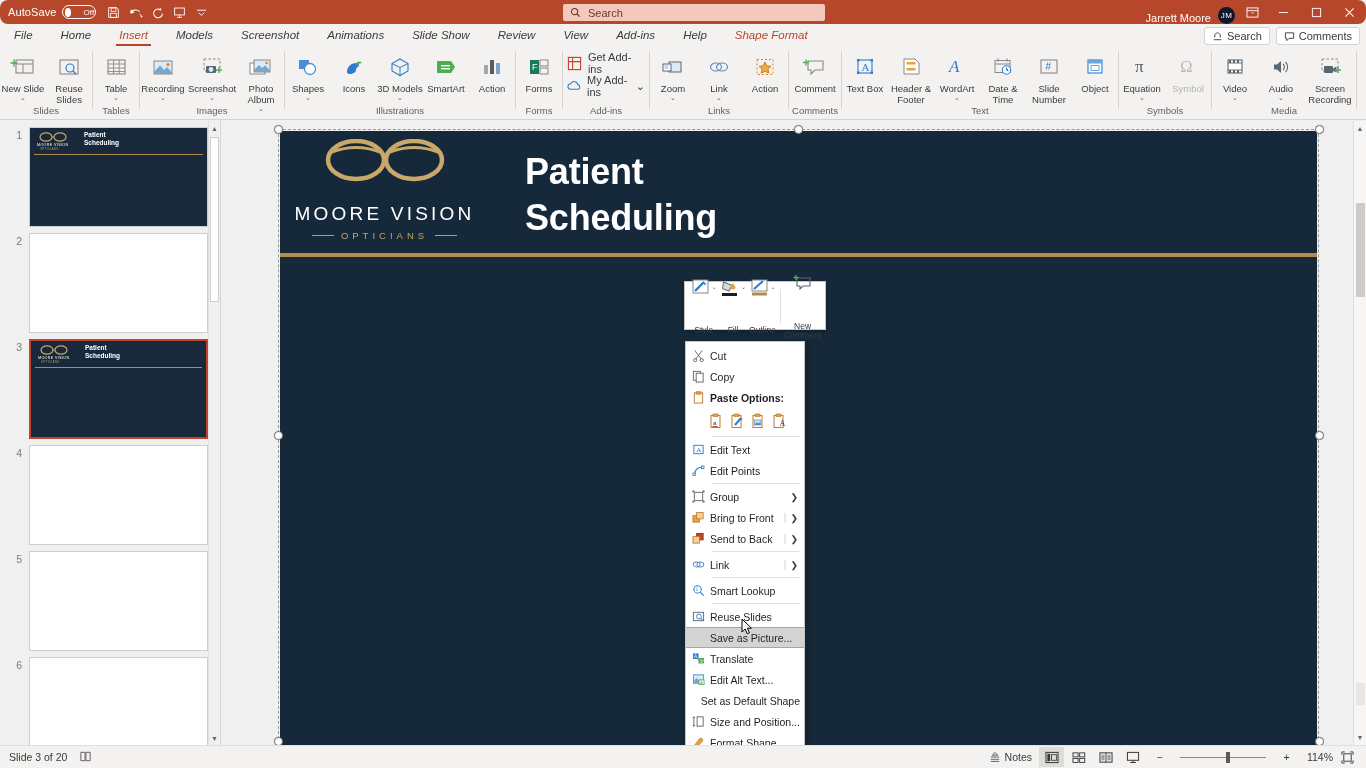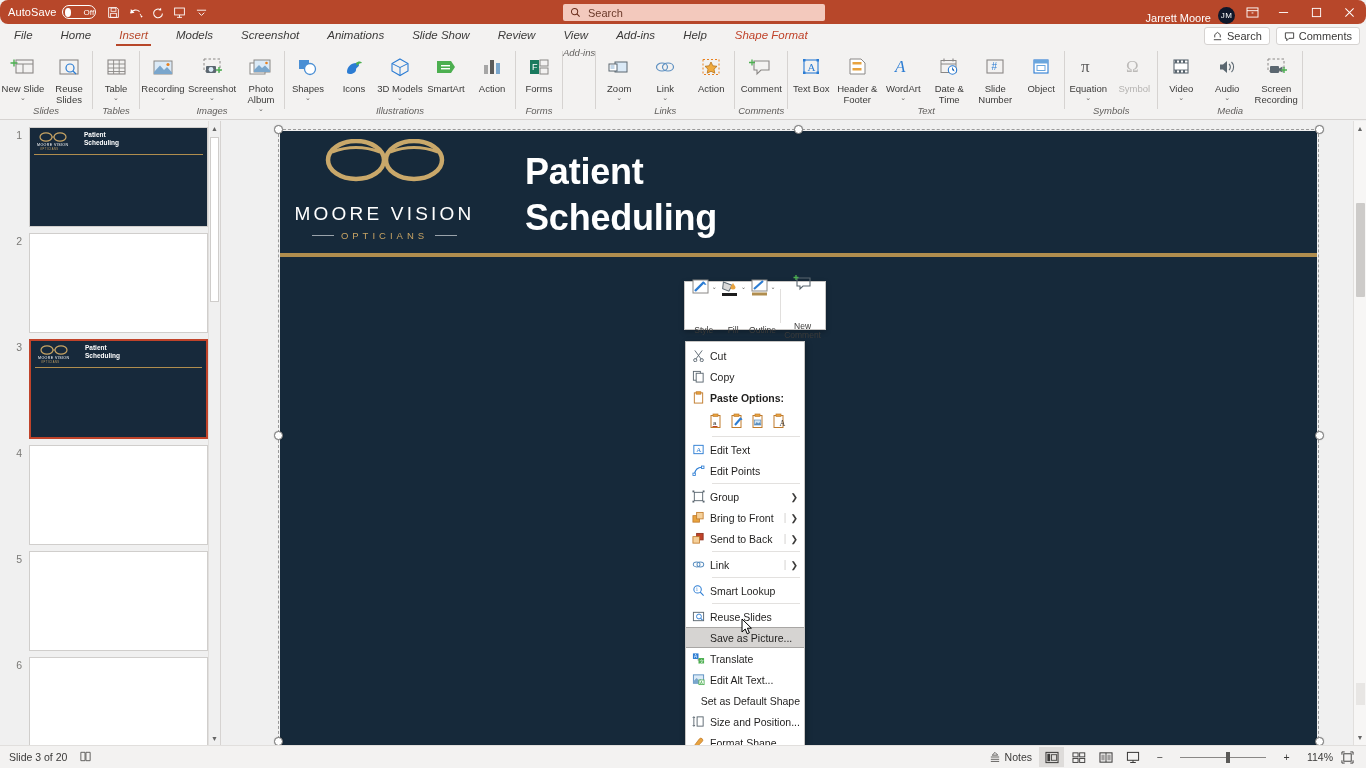--- a/index.html
+++ b/index.html
@@ -80,21 +80,21 @@
 
   
   .ribbon {
     position: absolute; top: 47px; left: 0; width: 1366px; height: 73px;
     background: #f3f2f1; border-bottom: 1px solid #d6d3d1;
     display: flex; align-items: stretch;
   }
   .rgroup { position: relative; display: flex; flex-direction: column; height: 73px; }
   .rgroup-items { display: flex; align-items: flex-start; height: 58px; padding-top: 3px; }
   .rgroup-label {
-    text-align: center; font-size: 9.5px; color: #605e5c; height: 13px; line-height: 11px; font-style: italic;
+    text-align: center; font-size: 9.5px; color: #605e5c; height: 13px; line-height: 11px;
   }
   .rsep { width: 1px; background: #d6d3d1; height: 58px; align-self: flex-start; margin-top: 4px; }
   .rbtn {
     width: 46px; display: flex; flex-direction: column; align-items: center;
     font-size: 9.5px; color: #3b3a39; line-height: 11px; padding-top: 3px; text-align:center;
   }
   .rbtn .glyph { height: 30px; display: flex; align-items: center; justify-content: center; }
   .rbtn .lbl { max-width: 48px; }
   .rbtn .chev { font-size: 7px; line-height: 7px; color: #605e5c; }
   .rbtn.wide { width: 52px; }
@@ -501,20 +501,40 @@
               </svg>
           </span>
           <span class="lbl">Forms</span>
         </div>
       </div>
       <div class="rgroup-label">Forms</div>
     </div>
     <div class="rsep"></div>
 
     <div class="rgroup">
+      <div class="rgroup-items col-stack" style="width:86px">
+        <div class="rbtn-h">
+          <span class="g">
+            <svg width="15" height="15" viewBox="0 0 16 16">
+                <rect x="1.5" y="1.5" width="13" height="13" fill="none" stroke="#c0432a" stroke-width="1.2"></rect>
+                <path d="M1.5 6h13M6 1.5v13" stroke="#c0432a" stroke-width="1.1"></path>
+              </svg>
+          </span>
+          <span>Get Add-ins</span>
+        </div>
+        <div class="rbtn-h">
+          <span class="g">
+            <svg width="15" height="15" viewBox="0 0 16 16">
+                <path d="M4 11a3 3 0 0 1 0-6 4 4 0 0 1 7.5 1A2.6 2.6 0 0 1 12 11z" fill="none" stroke="#2b7cd3" stroke-width="1.1"></path>
+              </svg>
+          </span>
+          <span>My Add-ins</span>
+          <span class="chev">⌄</span>
+        </div>
+      </div>
       <div class="rgroup-label">Add-ins</div>
     </div>
     <div class="rsep"></div>
 
     <div class="rgroup">
       <div class="rgroup-items">
         <div class="rbtn">
           <span class="glyph">
             <svg width="26" height="24" viewBox="0 0 26 24">
                 <rect x="9" y="6" width="12" height="10" fill="#dbeaf7" stroke="#5b6770" stroke-width="1"></rect>

